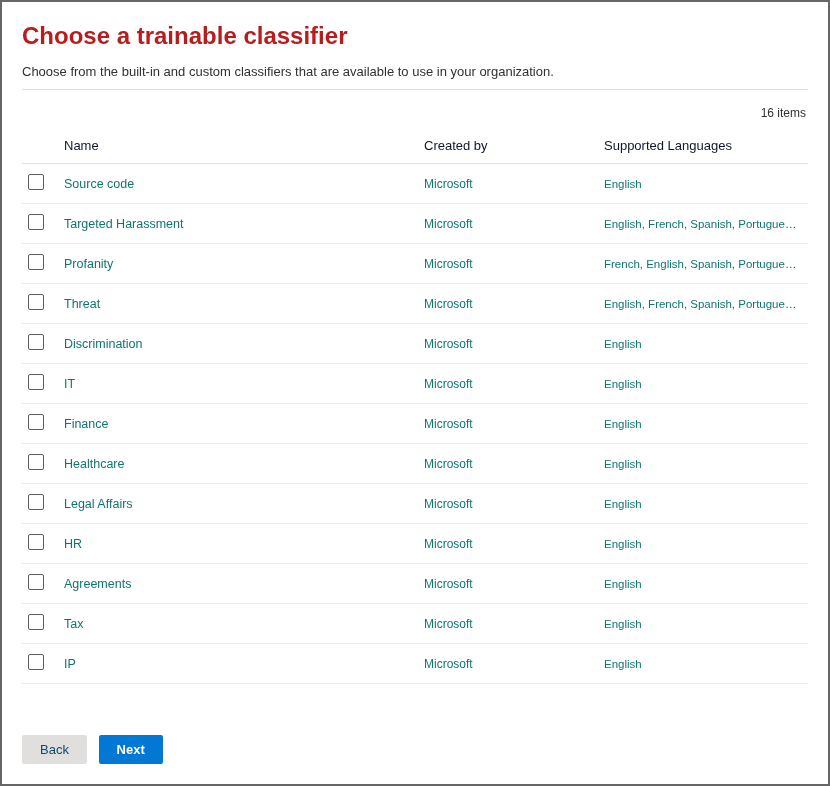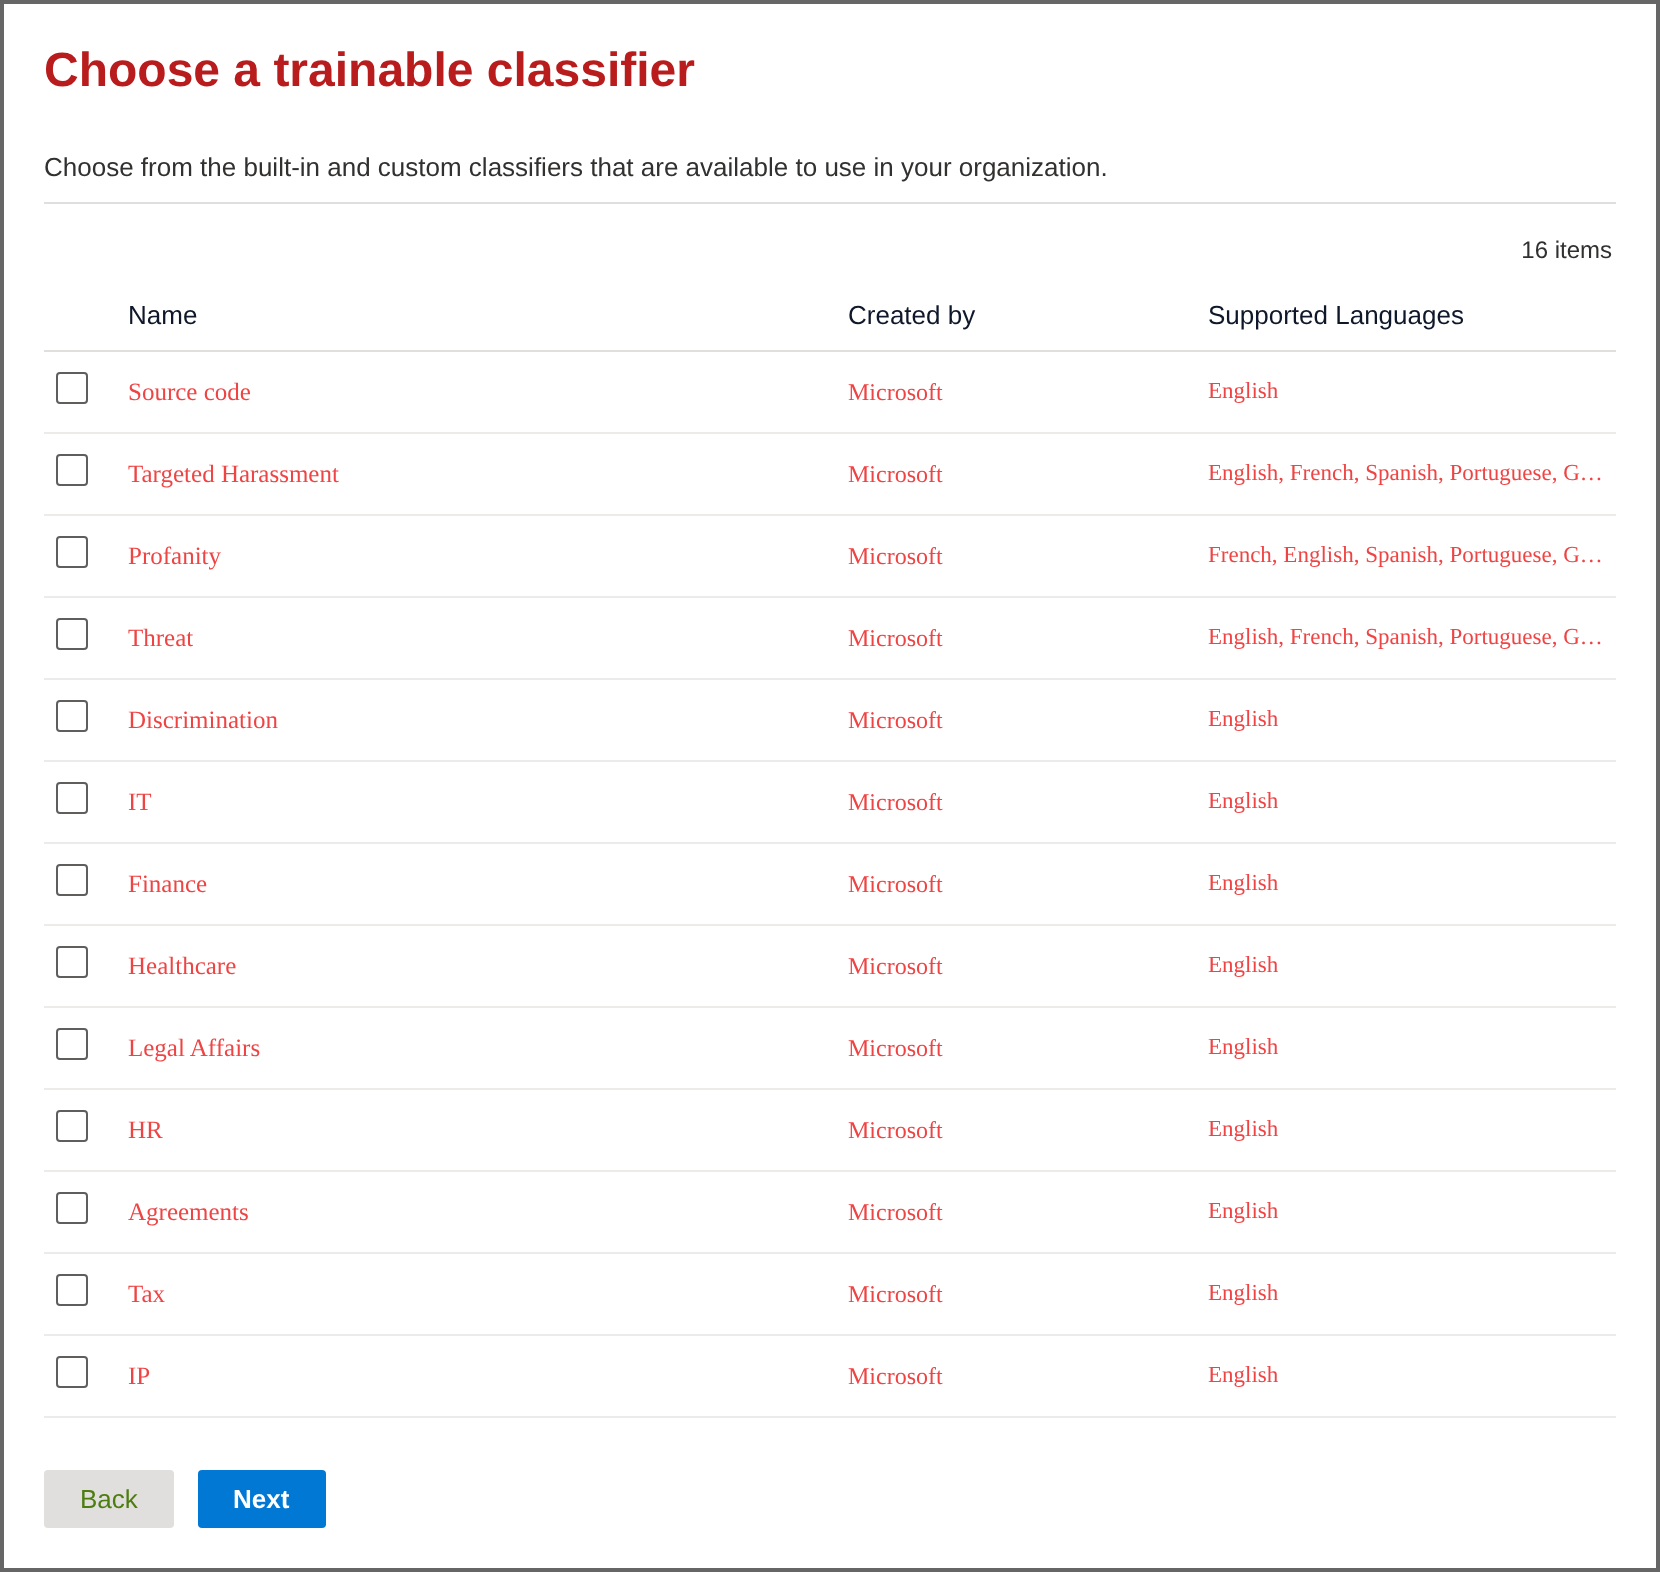--- a/index.html
+++ b/index.html
@@ -29,21 +29,20 @@
     h1 {
       font-size: 24px;
       font-weight: 700;
       color: #b91c1c;
       margin-bottom: 14px;
     }
     .subtitle {
       font-size: 13px;
       color: #323130;
       margin-bottom: 10px;
-      margin-top: 12px;
     }
     .divider {
       border: none;
       border-top: 1px solid #e1dfdd;
       margin: 0;
     }
     .item-count {
       text-align: right;
       font-size: 12px;
       color: #323130;
@@ -74,27 +73,26 @@
     thead th.col-created {
       width: 180px;
     }
     thead th.col-lang {
       width: auto;
     }
     tbody td {
       padding: 10px 6px;
       border-bottom: 1px solid #edebe9;
       font-size: 12.5px;
-      color: #ef4444;
+      color: #0f766e;
       vertical-align: middle;
       white-space: nowrap;
       overflow: hidden;
       text-overflow: ellipsis;
       max-width: 0;
-      font-family: Liberation Serif, serif;
     }
     tbody td.col-checkbox {
       width: 36px;
       max-width: 36px;
     }
     tbody td.col-name {
       width: 360px;
       max-width: 360px;
     }
     tbody td.col-created {
@@ -123,21 +121,21 @@
       padding: 7px 18px;
       font-size: 13px;
       border: none;
       border-radius: 2px;
       cursor: pointer;
       font-family: inherit;
       margin-right: 8px;
     }
     .btn-secondary {
       background: #e1dfdd;
-      color: #4d7c0f;
+      color: #0c4a6e;
     }
     .btn-primary {
       background: #0078d4;
       color: #fff;
       font-weight: 700;
     }
   </style>
 </head>
 <body>
 

